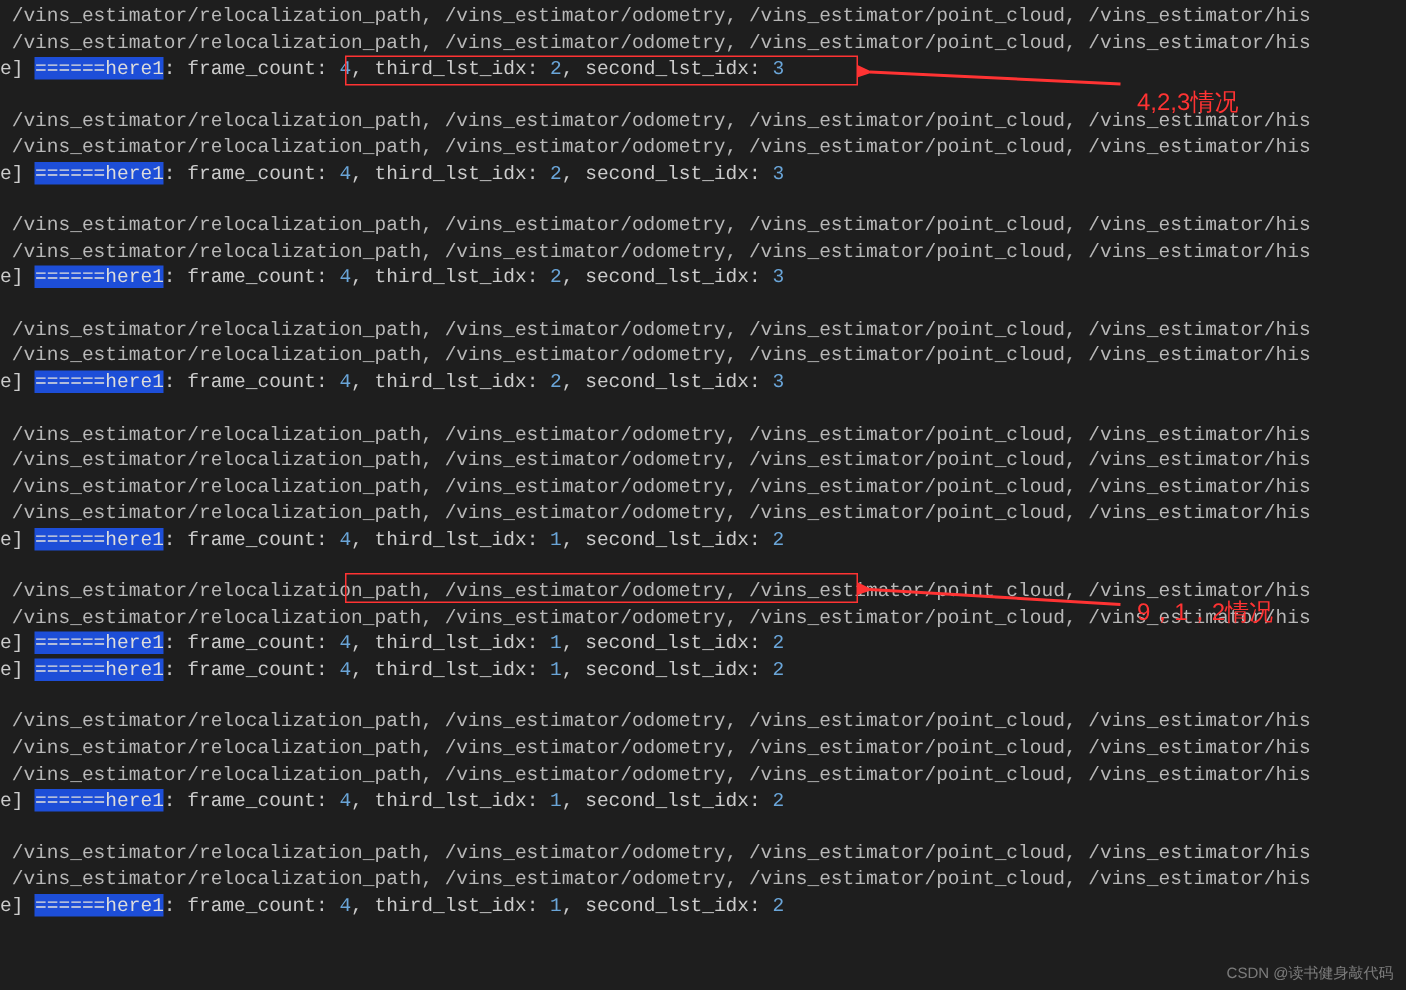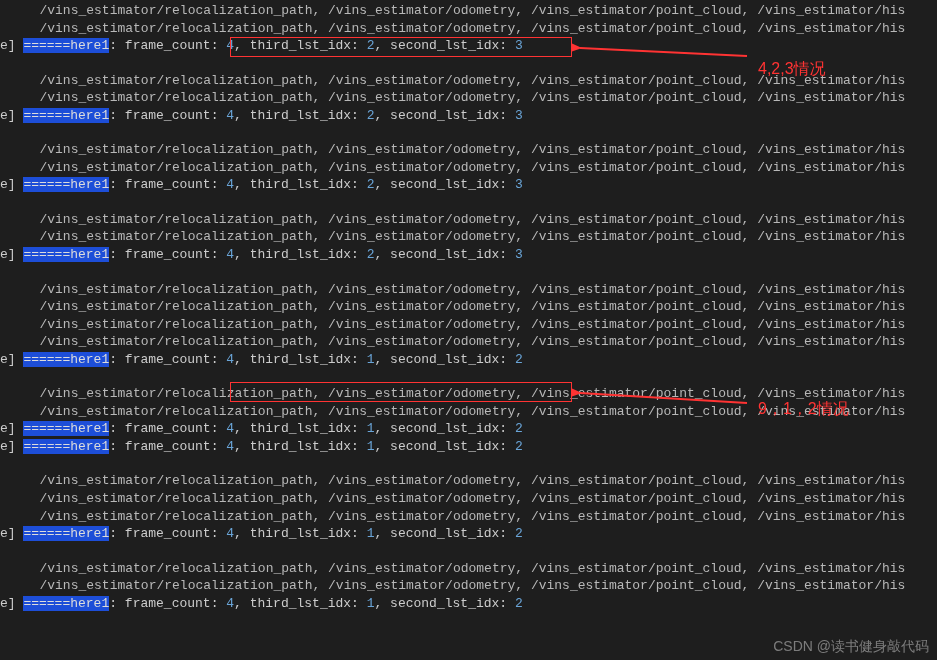--- a/index.html
+++ b/index.html
@@ -9,21 +9,21 @@
     font-size: 13px;
     color: #cccccc;
     width: 937px;
     height: 660px;
     overflow: hidden;
     position: relative;
     line-height: 1.35;
     padding-top: 2px;
   }
   .line { white-space: pre; }
-  .path-line { color: #b8b8b8; text-align: center; }
+  .path-line { color: #b8b8b8; }
   .log-line { color: #cccccc; }
   .hl { background: #1d4ed8; color: #dcdcdc; }
   .num { color: #6aa5d8; }
   .red-box {
     position: absolute;
     border: 1.5px solid #ff3333;
     pointer-events: none;
   }
   .arrow {
     position: absolute;
@@ -36,21 +36,21 @@
     font-size: 16px;
     font-weight: 500;
     pointer-events: none;
   }
   .watermark {
     position: absolute;
     right: 8px;
     bottom: 4px;
     color: rgba(200,200,200,0.55);
     font-family: sans-serif;
-    font-size: 14px;
+    font-size: 10px;
   }
   .blank { height: 17px; }
 </style>
 </head>
 <body>
 
 <div id="content">
     <div class="line path-line"> /vins_estimator/relocalization_path, /vins_estimator/odometry, /vins_estimator/point_cloud, /vins_estimator/his</div>
     <div class="line path-line"> /vins_estimator/relocalization_path, /vins_estimator/odometry, /vins_estimator/point_cloud, /vins_estimator/his</div>
     <div class="line log-line"><span>e] </span><span class="hl">======here1</span><span>: frame_count: </span><span class="num">4</span><span>, third_lst_idx: </span><span class="num">2</span><span>, second_lst_idx: </span><span class="num">3</span></div>

